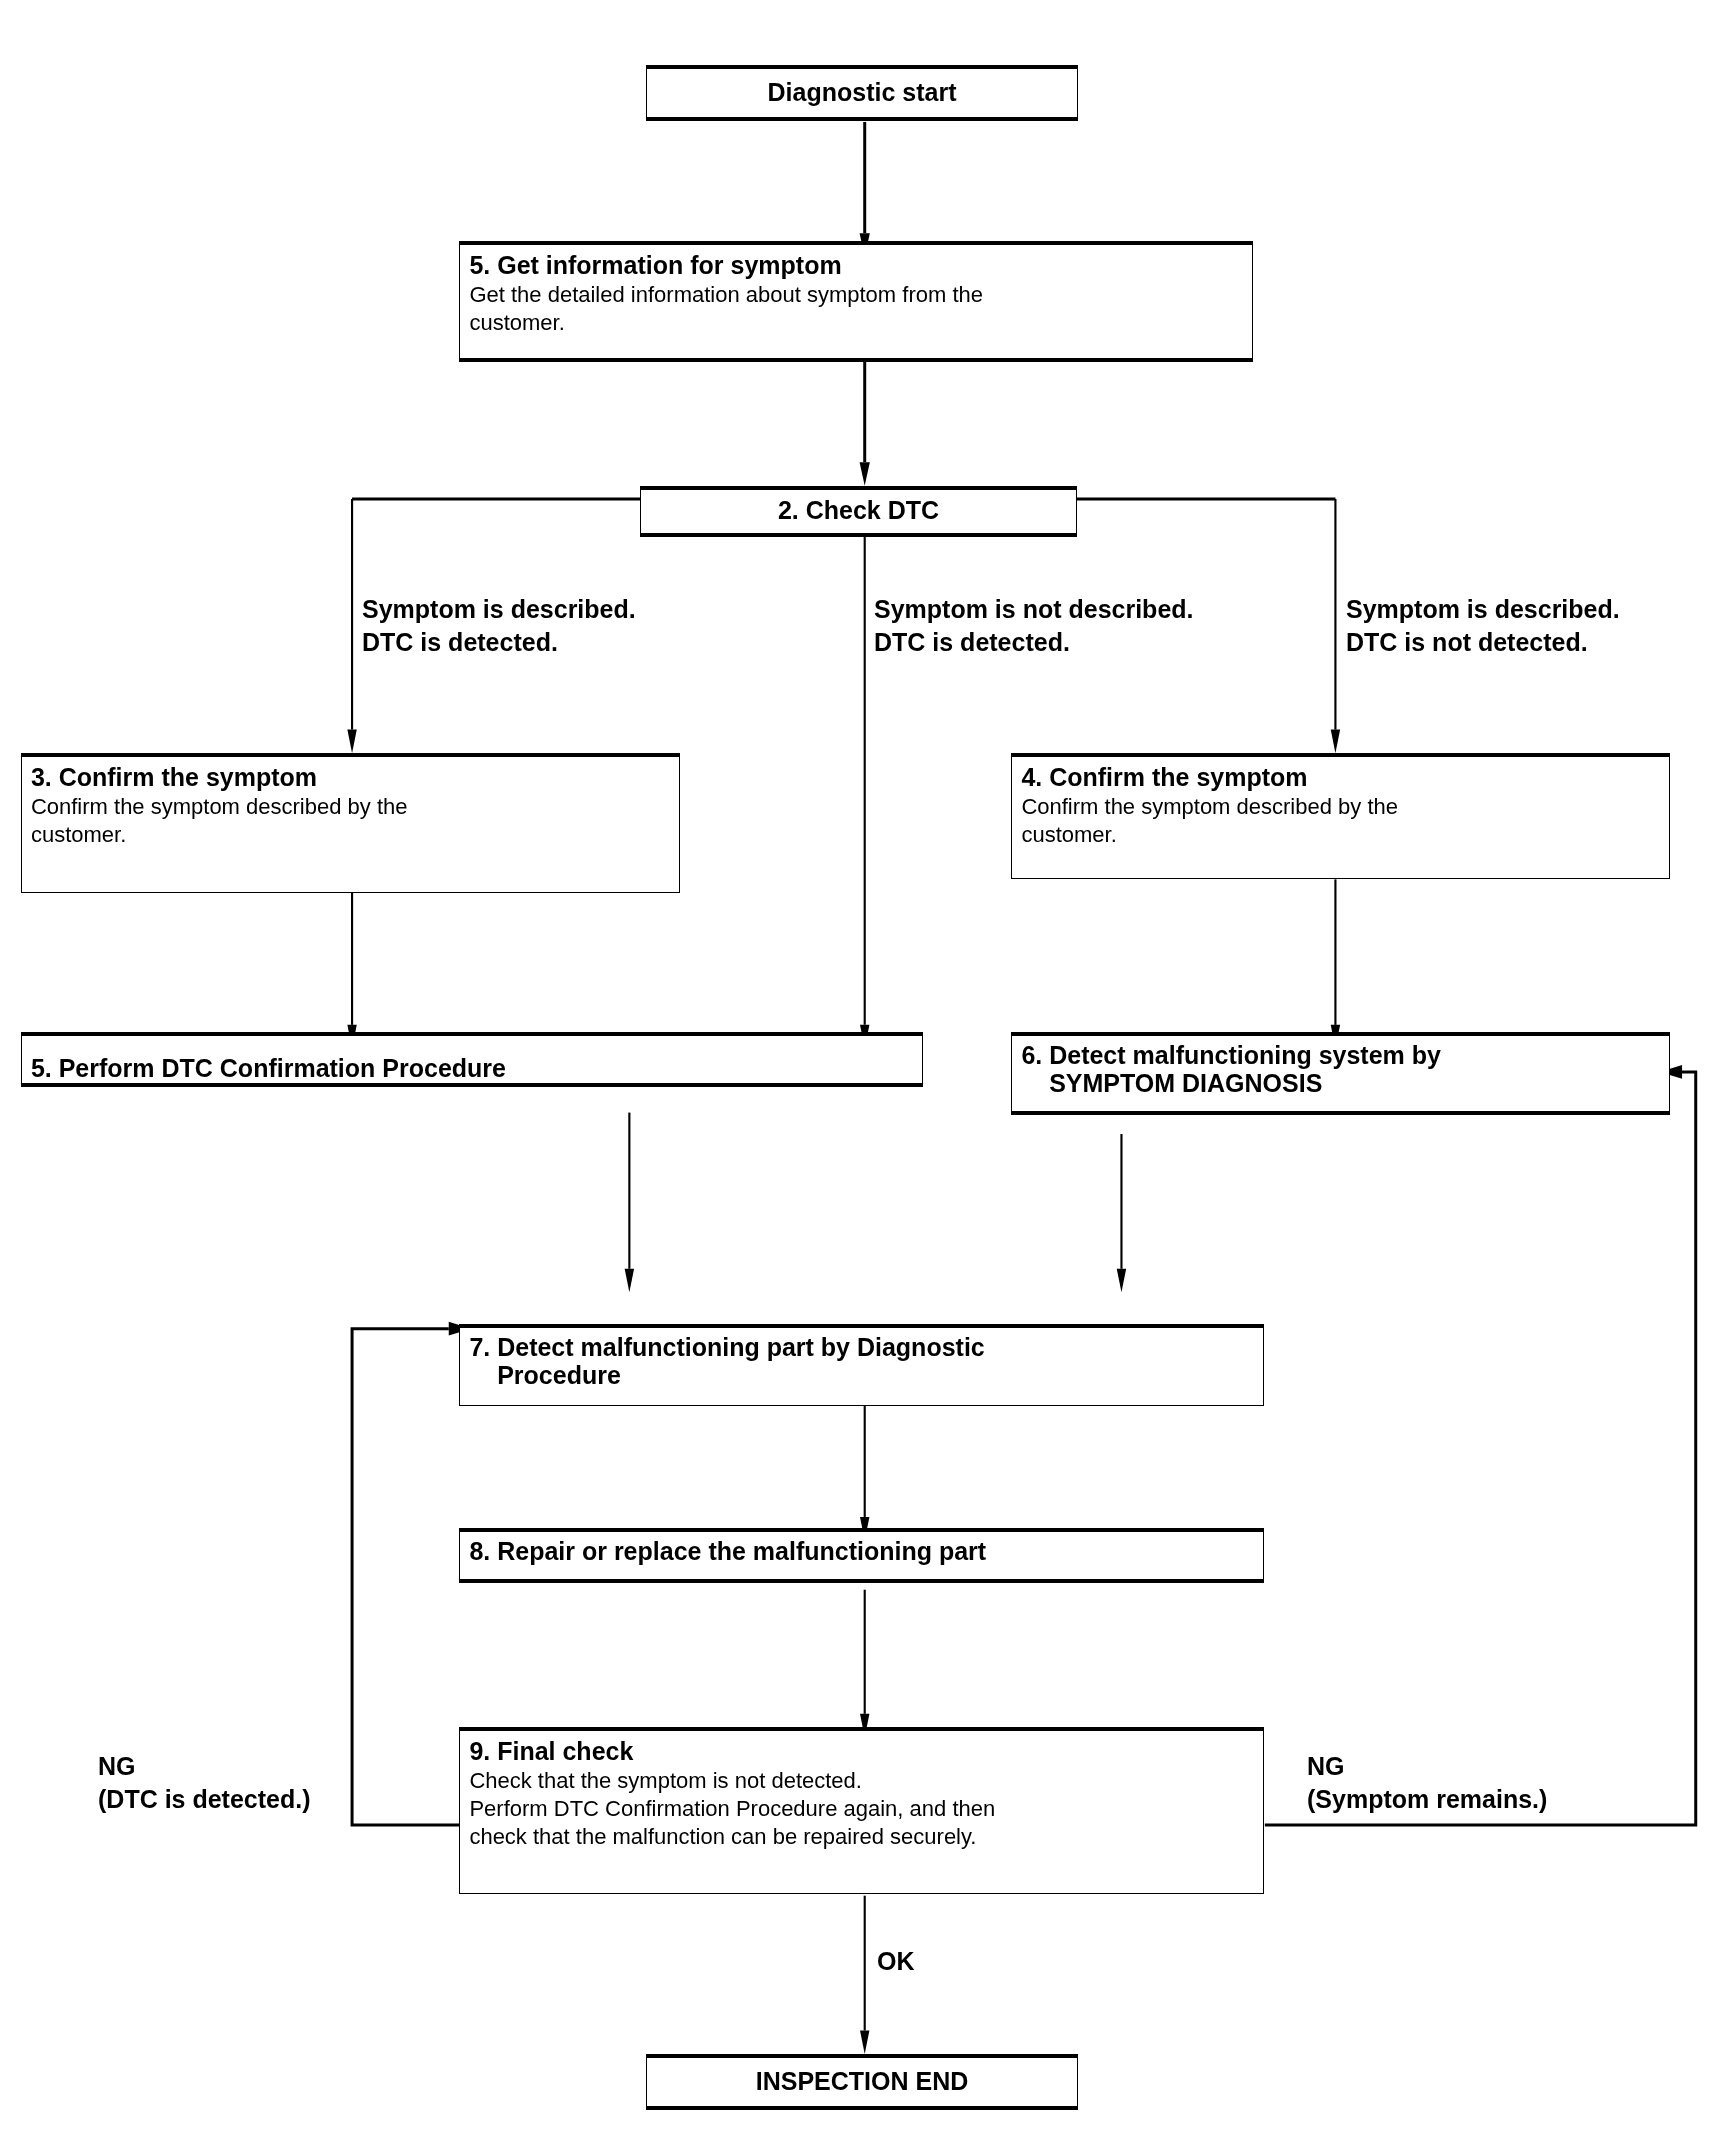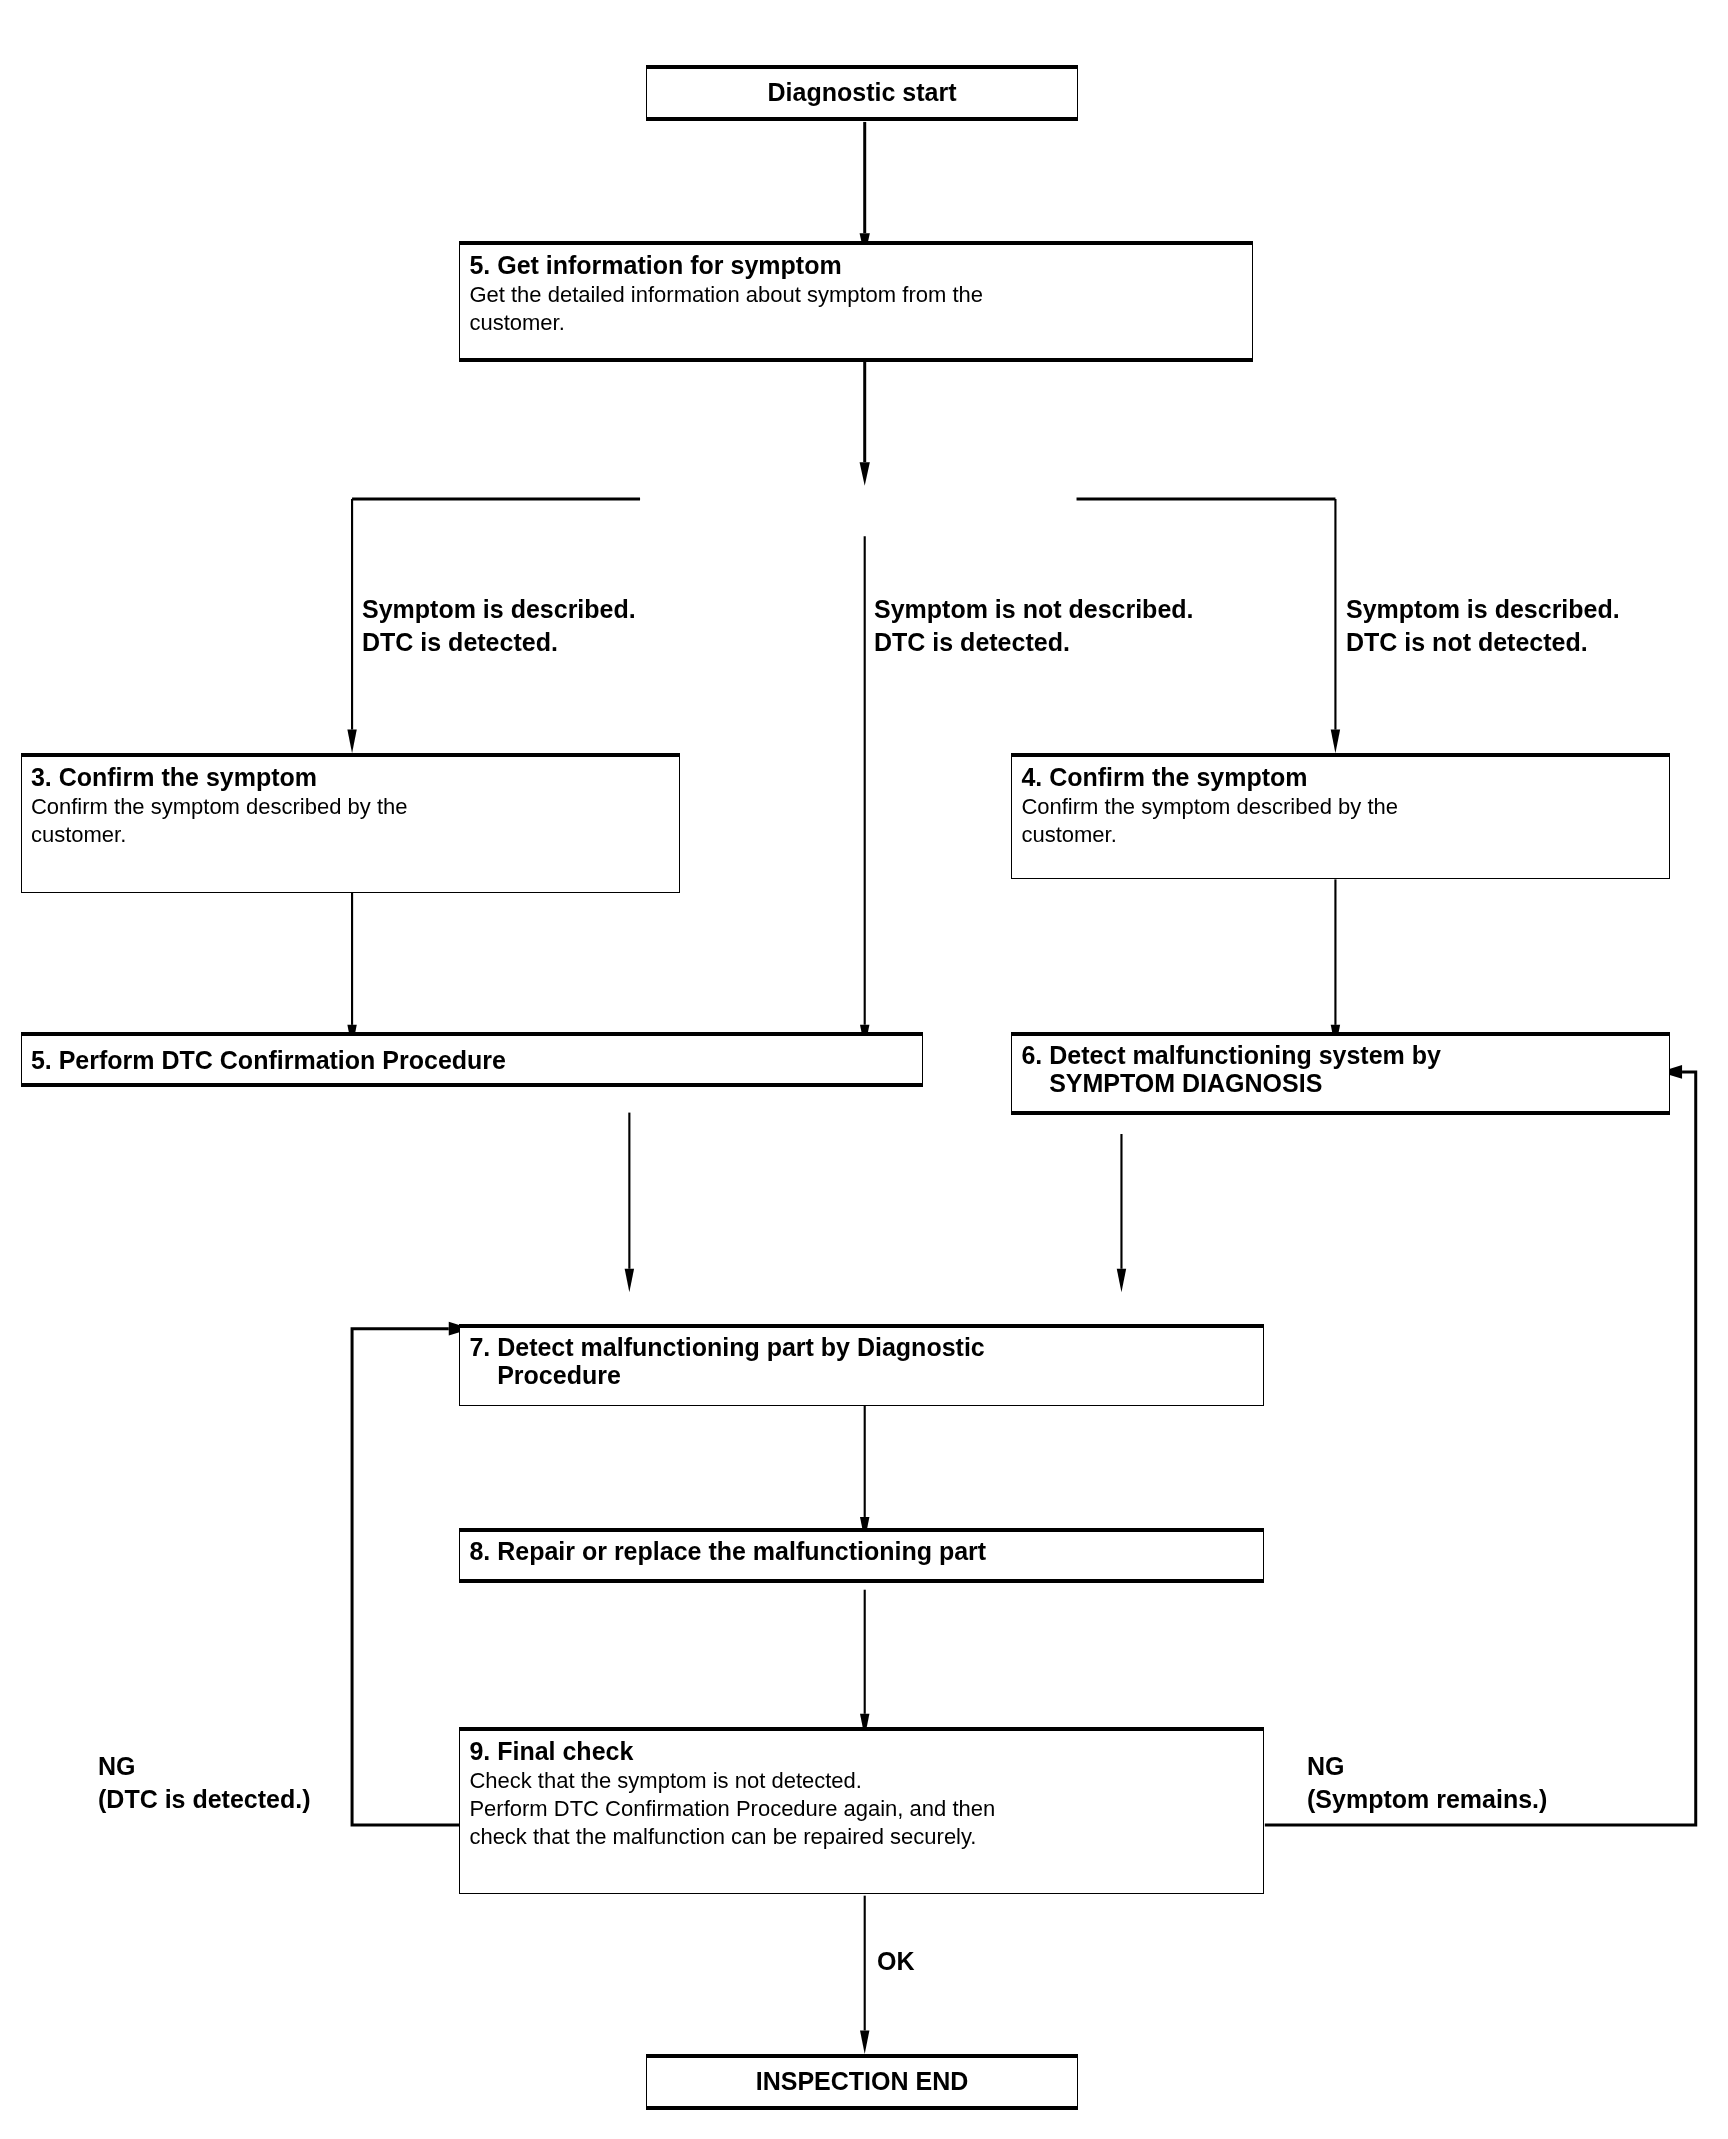--- a/index.html
+++ b/index.html
@@ -135,20 +135,25 @@
   </div>
 
   <div class="node-box heavy" style="left:459px; top:241px; width:794px; height:121px;">
     <div class="node-inner">
       <div class="node-title">5. Get information for symptom</div>
       <div class="node-desc">Get the detailed information about symptom from the
 customer.</div>
     </div>
   </div>
 
+  <div class="node-box heavy" style="left:640px; top:486px; width:437px; height:51px;">
+    <div class="node-inner" style="padding-top:6px;">
+      <div class="node-title centered">2. Check DTC</div>
+    </div>
+  </div>
 
   <div class="edge-label" style="left:362px; top:593px;">Symptom is described.
 DTC is detected.</div>
 
   <div class="edge-label" style="left:874px; top:593px;">Symptom is not described.
 DTC is detected.</div>
 
   <div class="edge-label" style="left:1346px; top:593px;">Symptom is described.
 DTC is not detected.</div>
 
@@ -162,21 +167,21 @@
 
   <div class="node-box heavy-top" style="left:1011px; top:753px; width:659px; height:126px;">
     <div class="node-inner">
       <div class="node-title">4. Confirm the symptom</div>
       <div class="node-desc">Confirm the symptom described by the
 customer.</div>
     </div>
   </div>
 
   <div class="node-box heavy" style="left:20.5px; top:1032px; width:902px; height:55px;">
-    <div class="node-inner" style="padding-top:10px;">
+    <div class="node-inner" style="padding-top:18px;">
       <div class="node-title">5. Perform DTC Confirmation Procedure</div>
     </div>
   </div>
 
   <div class="node-box heavy" style="left:1011px; top:1032px; width:659px; height:83px;">
     <div class="node-inner" style="padding-top:5.1px;">
       <div class="node-title">6. Detect malfunctioning system by
     SYMPTOM DIAGNOSIS</div>
     </div>
   </div>

